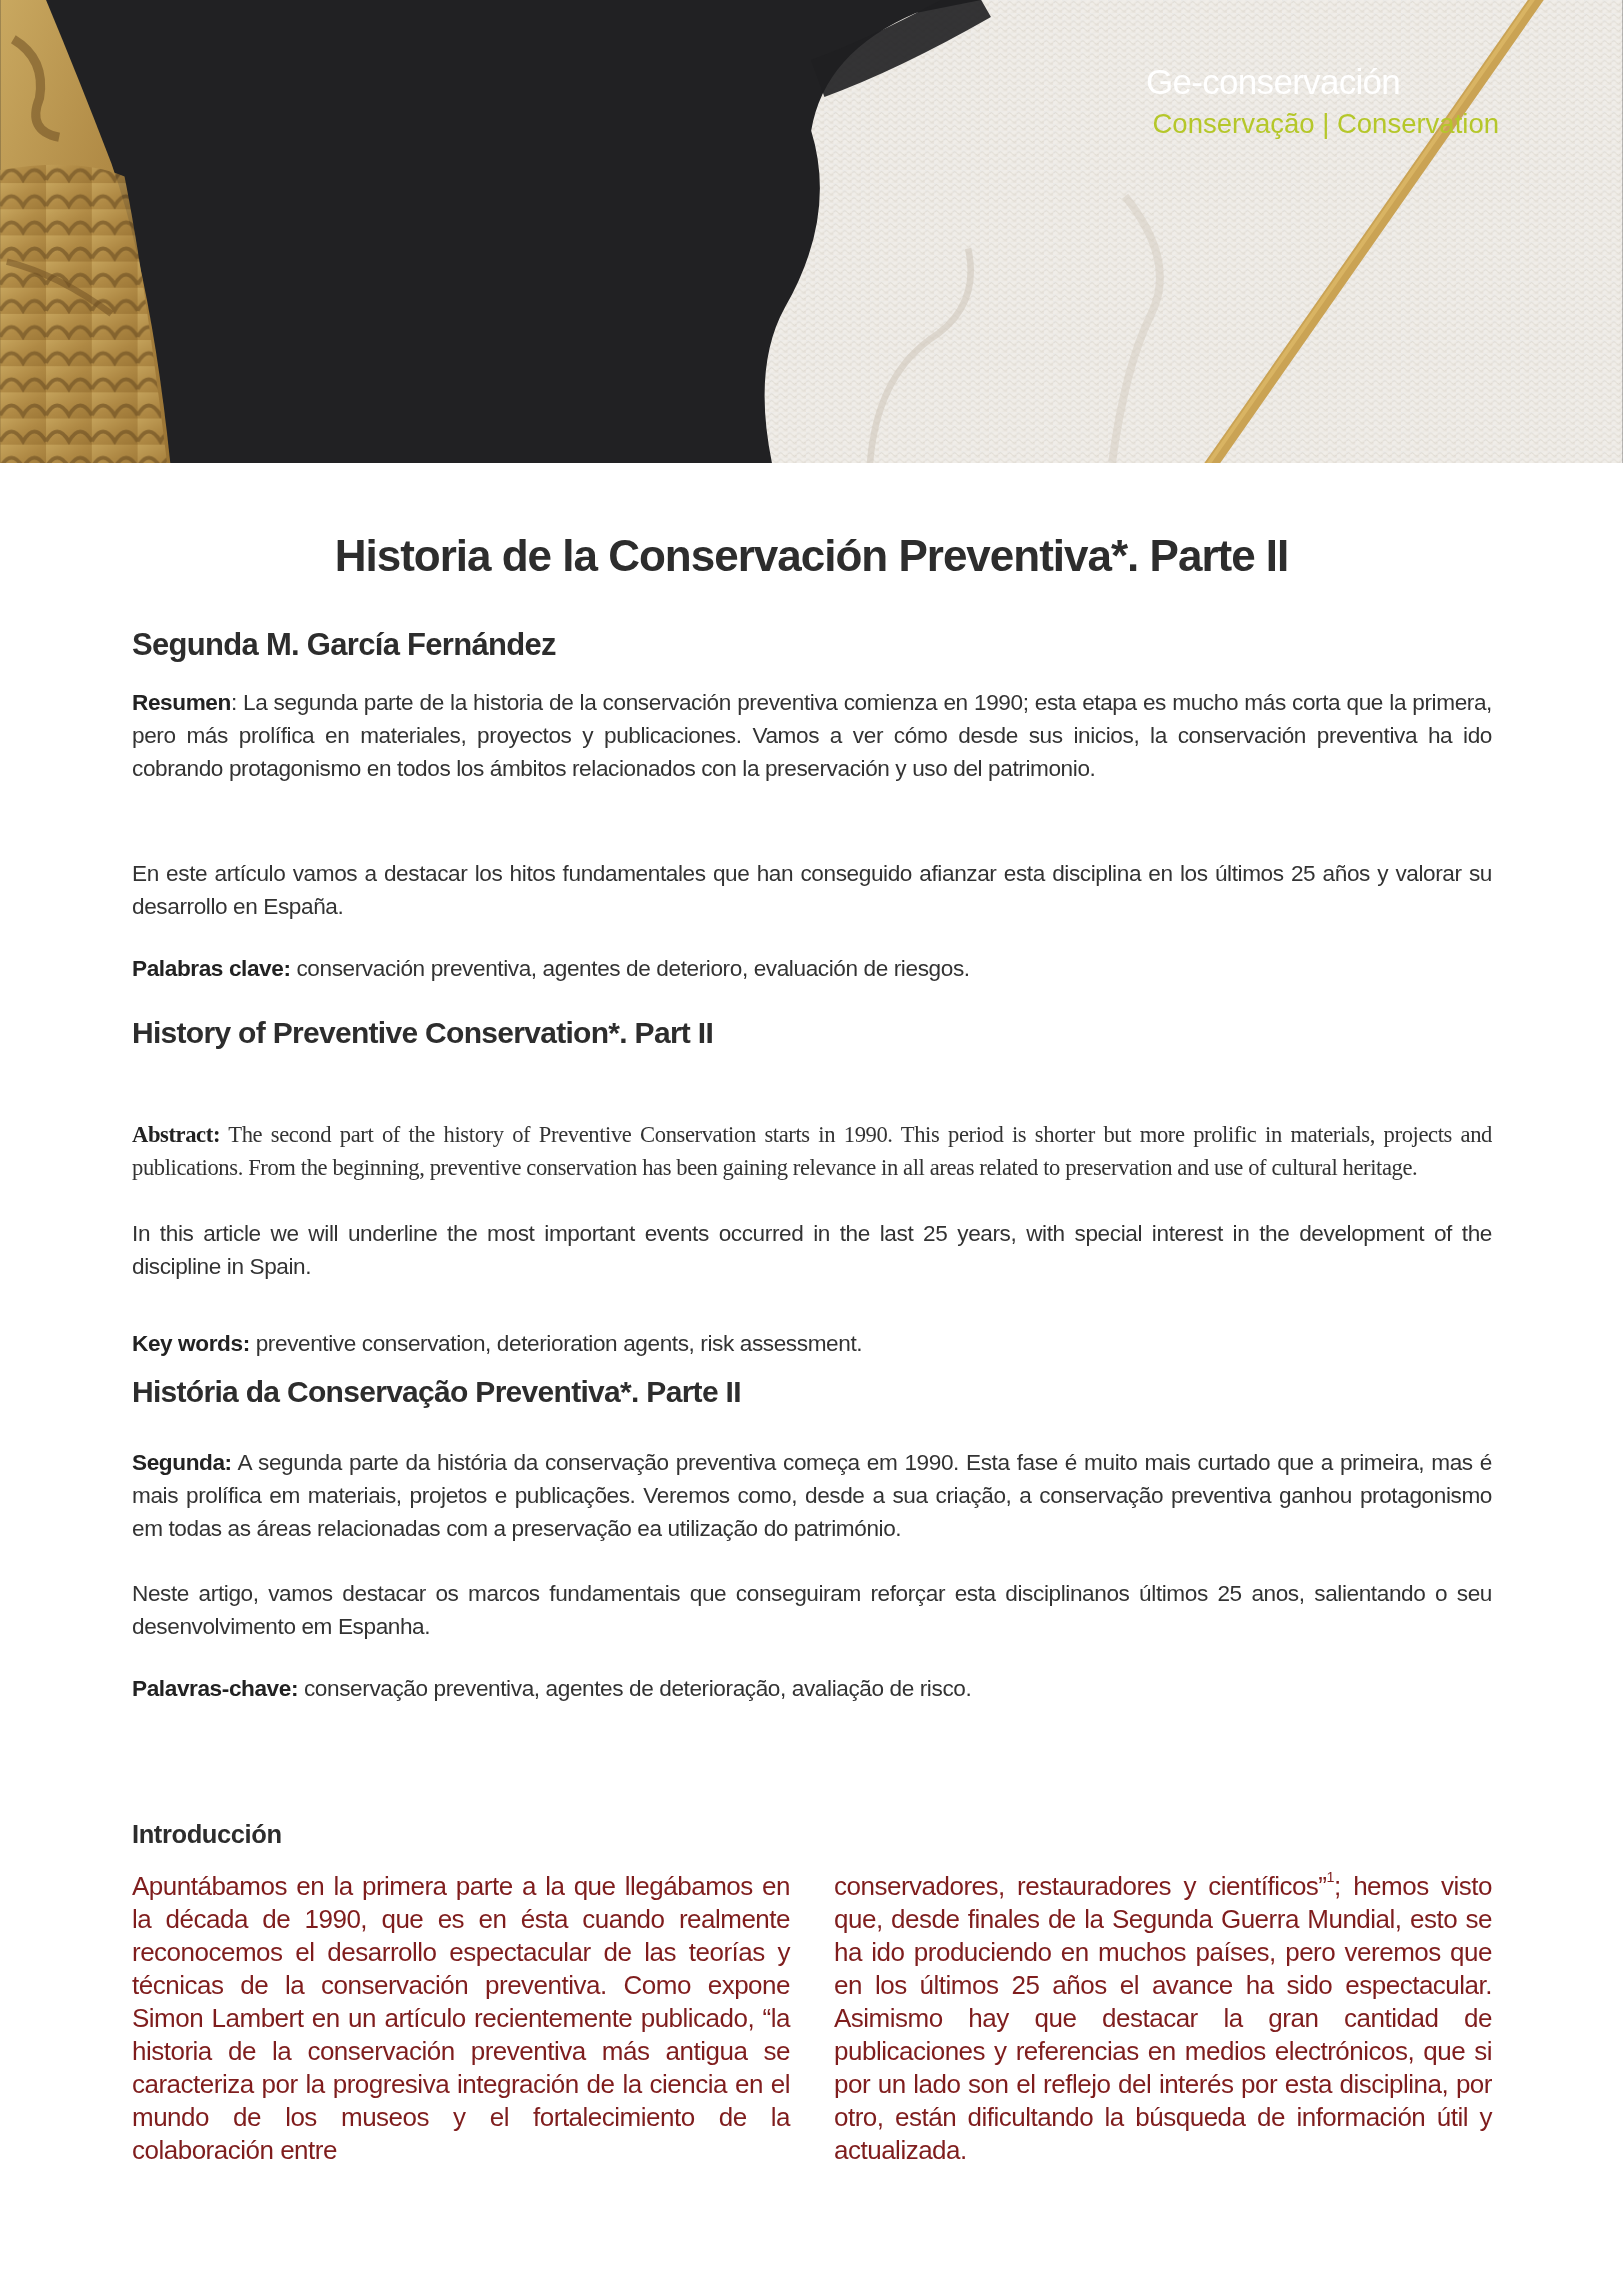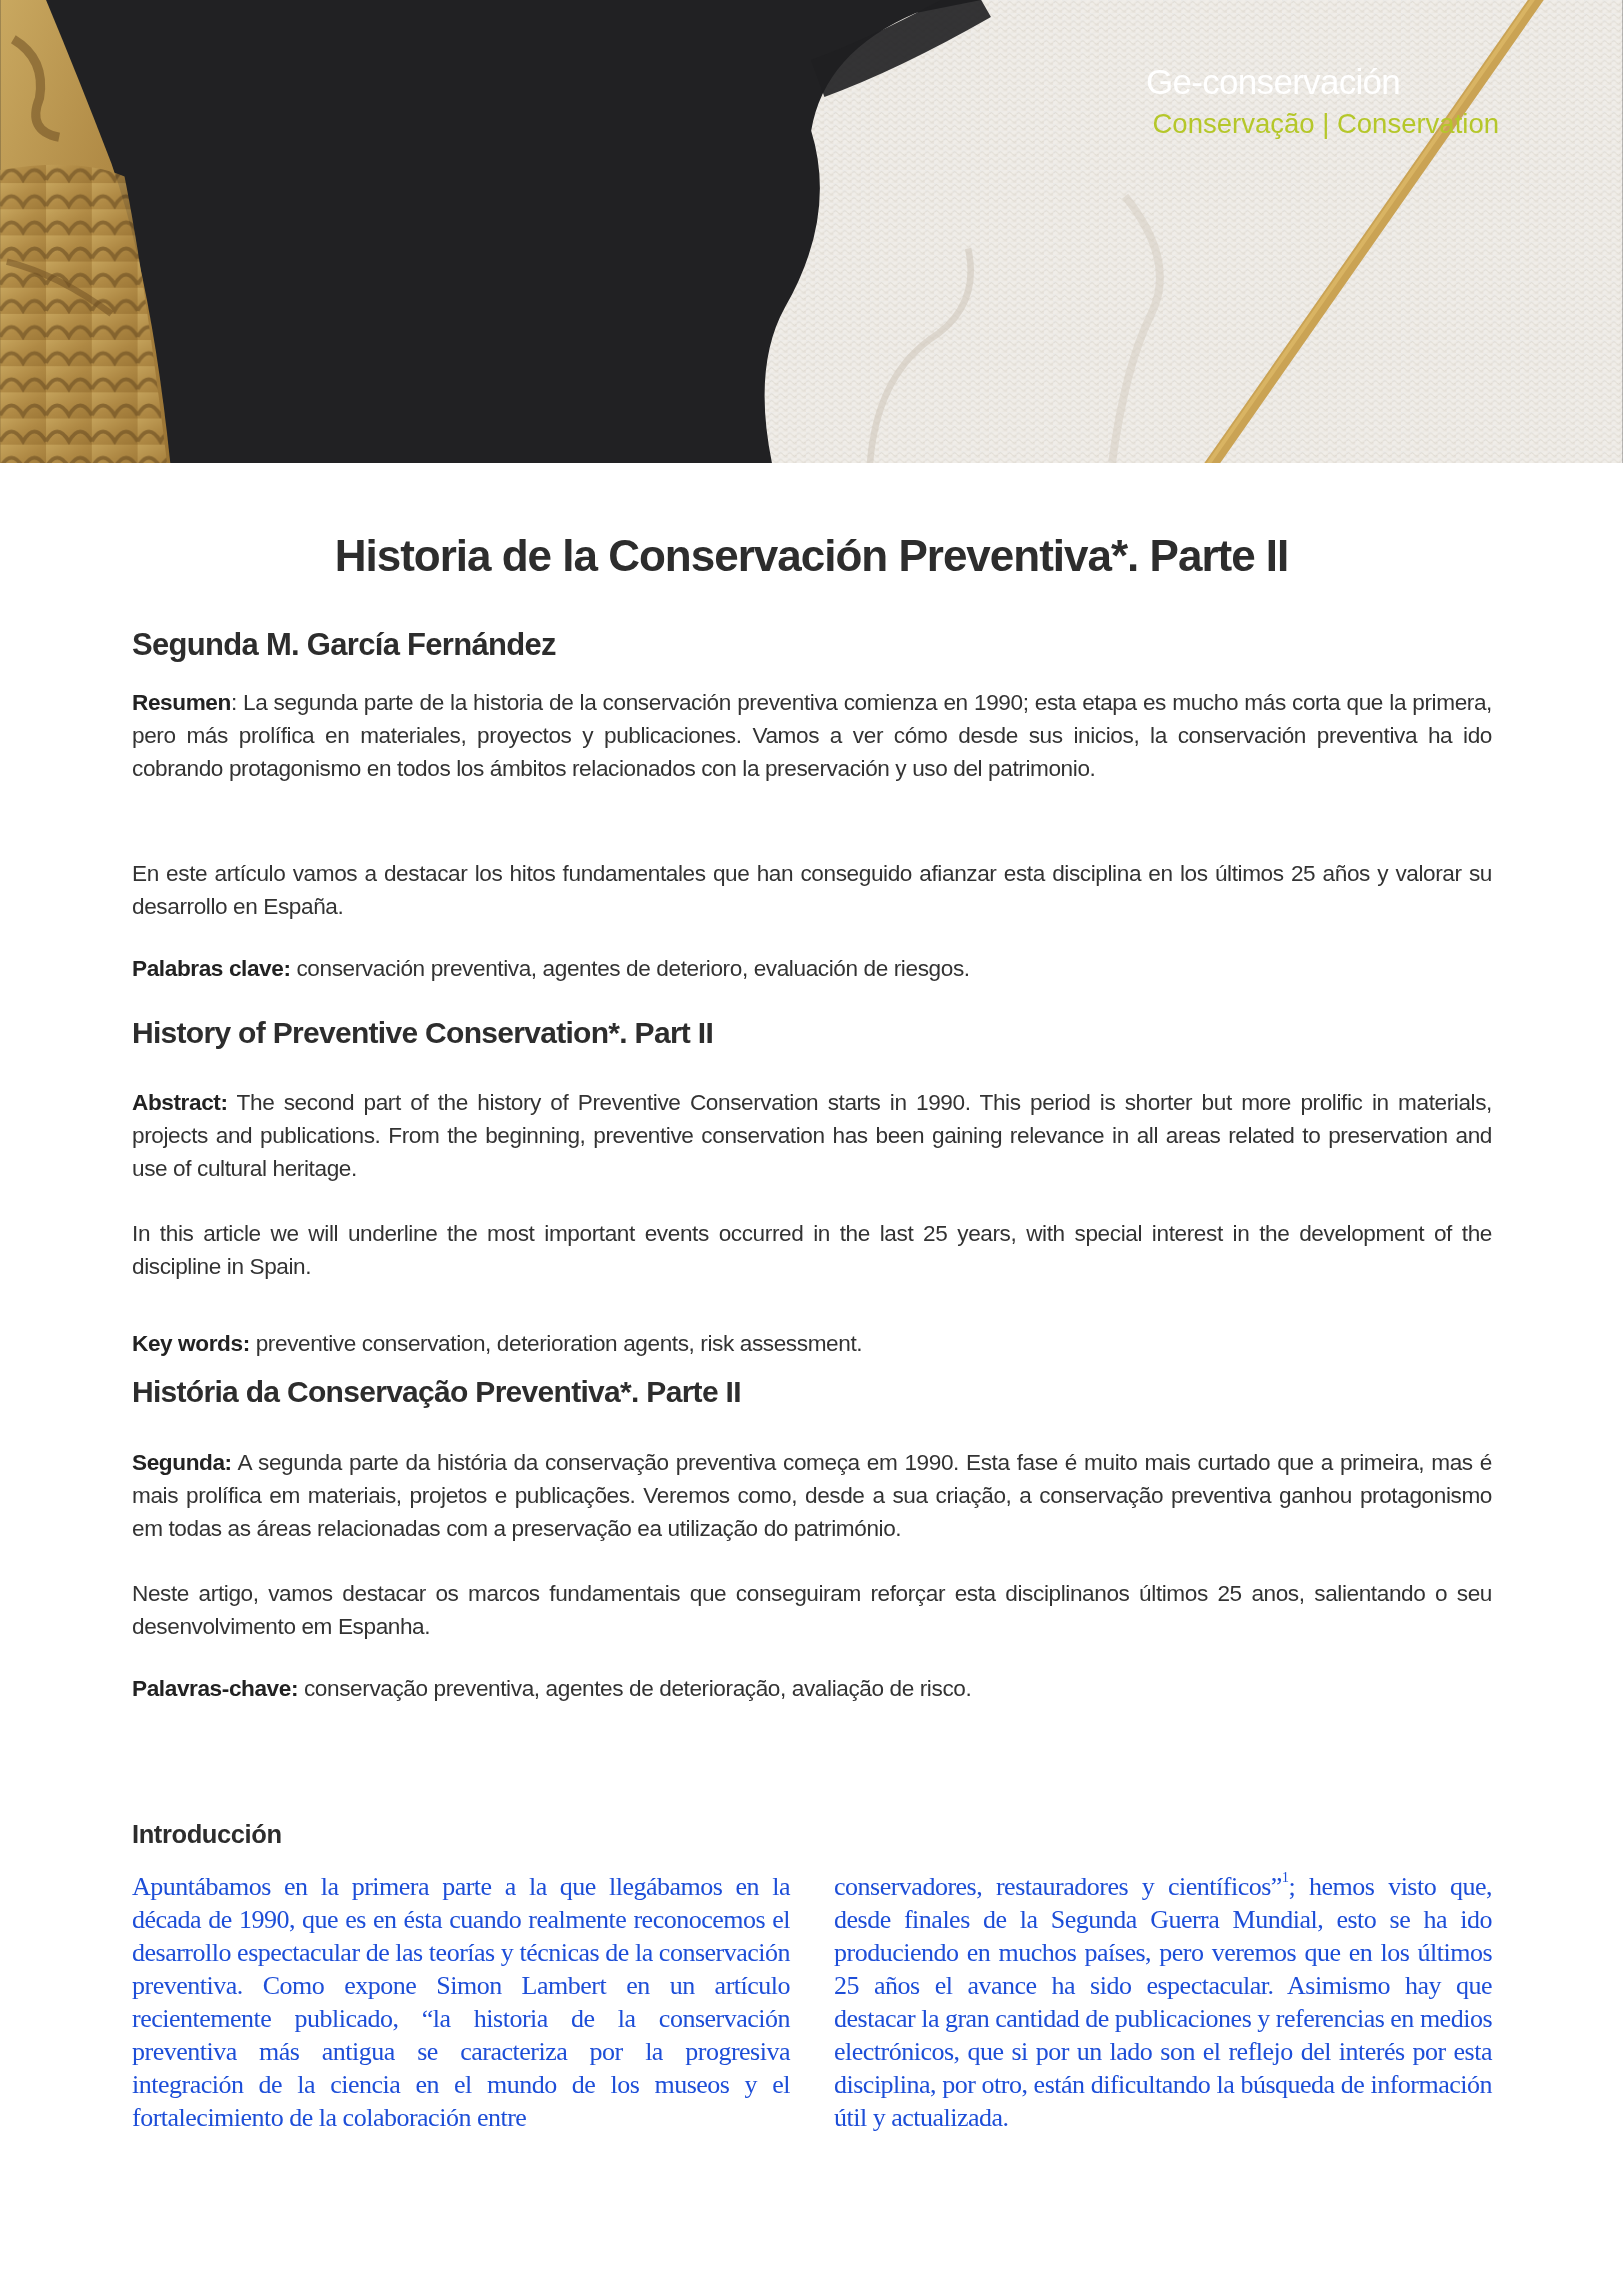--- a/index.html
+++ b/index.html
@@ -20,22 +20,22 @@
   .author { position: absolute; left: 132px; top: 627px; font-size: 31px; font-weight: bold;
             color: #2d2d2d; letter-spacing: -0.7px; }
 
   .abstract-block { position: absolute; left: 132px; width: 1360px; font-size: 22.6px; line-height: 33px;
                     color: #333; letter-spacing: -0.4px; text-align: justify; }
   .abstract-block b { color: #222; }
   .sec-head { position: absolute; left: 132px; font-size: 30px; font-weight: bold; color: #2d2d2d;
               letter-spacing: -0.7px; }
 
   .intro-head { position: absolute; left: 132px; top: 1820px; font-size: 25.5px; font-weight: bold; color: #2d2d2d; letter-spacing: -0.4px; }
-  .col { position: absolute; width: 658px; font-size: 26px; line-height: 33px; color: #1d4ed8;
-         text-align: justify; letter-spacing: -0.5px; font-family: Liberation Serif, serif; }
+  .col { position: absolute; width: 658px; font-size: 26px; line-height: 33px; color: #7f1d1d;
+         text-align: justify; letter-spacing: -0.5px; }
   .col sup { font-size: 14.4px; vertical-align: top; line-height: 14.4px; }
 </style>
 </head>
 <body>
 
 <div class="hero">
   <svg width="1623" height="463" viewBox="0 0 2481 708">
     <defs>
       <linearGradient id="ivory" x1="0" y1="0" x2="1" y2="1">
         <stop offset="0" stop-color="#c9a860"></stop>
@@ -82,21 +82,21 @@
 
 <div class="abstract-block" style="top:686px;">
   <b>Resumen</b><span>: La segunda parte de la historia de la conservación preventiva comienza en 1990; esta etapa es mucho más corta que la primera, pero más prolífica en materiales, proyectos y publicaciones. Vamos a ver cómo desde sus inicios, la conservación preventiva ha ido cobrando protagonismo en todos los ámbitos relacionados con la preservación y uso del patrimonio.</span>
 </div>
 <div class="abstract-block" style="top:857px;">En este artículo vamos a destacar los hitos fundamentales que han conseguido afianzar esta disciplina en los últimos 25 años y valorar su desarrollo en España.</div>
 <div class="abstract-block" style="top:952px;">
   <b>Palabras clave:</b><span> conservación preventiva, agentes de deterioro, evaluación de riesgos.</span>
 </div>
 
 <div class="sec-head" style="top:1016px;">History of Preventive Conservation*. Part II</div>
-<div class="abstract-block" style="top:1086px;">
+<div class="abstract-block" style="top:1118px;font-family:Liberation Serif, serif;">
   <b>Abstract:</b><span> The second part of the history of Preventive Conservation starts in 1990. This period is shorter but more prolific in materials, projects and publications. From the beginning, preventive conservation has been gaining relevance in all areas related to preservation and use of cultural heritage.</span>
 </div>
 <div class="abstract-block" style="top:1217px;">In this article we will underline the most important events occurred in the last 25 years, with special interest in the development of the discipline in Spain.</div>
 <div class="abstract-block" style="top:1315px;margin-top:12px;">
   <b>Key words:</b><span> preventive conservation, deterioration agents, risk assessment.</span>
 </div>
 
 <div class="sec-head" style="top:1375px;">História da Conservação Preventiva*. Parte II</div>
 <div class="abstract-block" style="top:1446px;">
   <b>Segunda:</b><span> A segunda parte da história da conservação preventiva começa em 1990. Esta fase é muito mais curtado que a primeira, mas é mais prolífica em materiais, projetos e publicações. Veremos como, desde a sua criação, a conservação preventiva ganhou protagonismo em todas as áreas relacionadas com a preservação ea utilização do património.</span>

